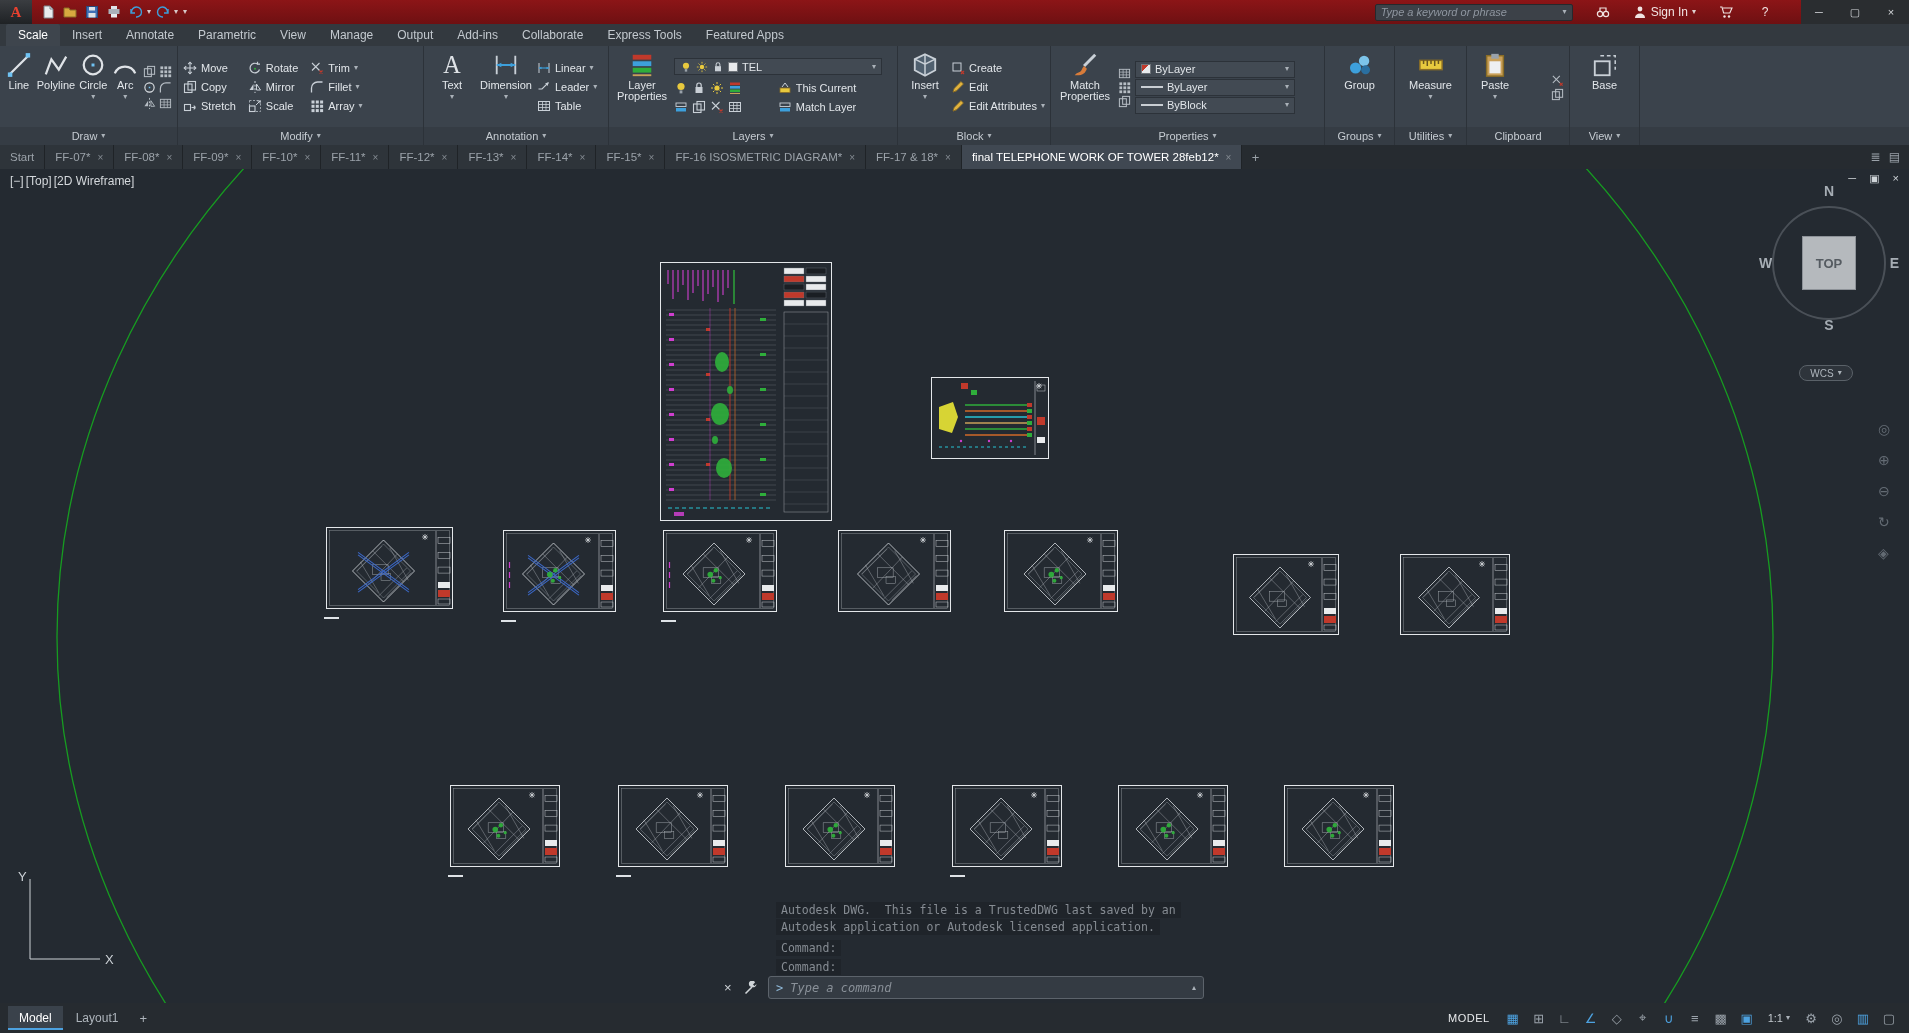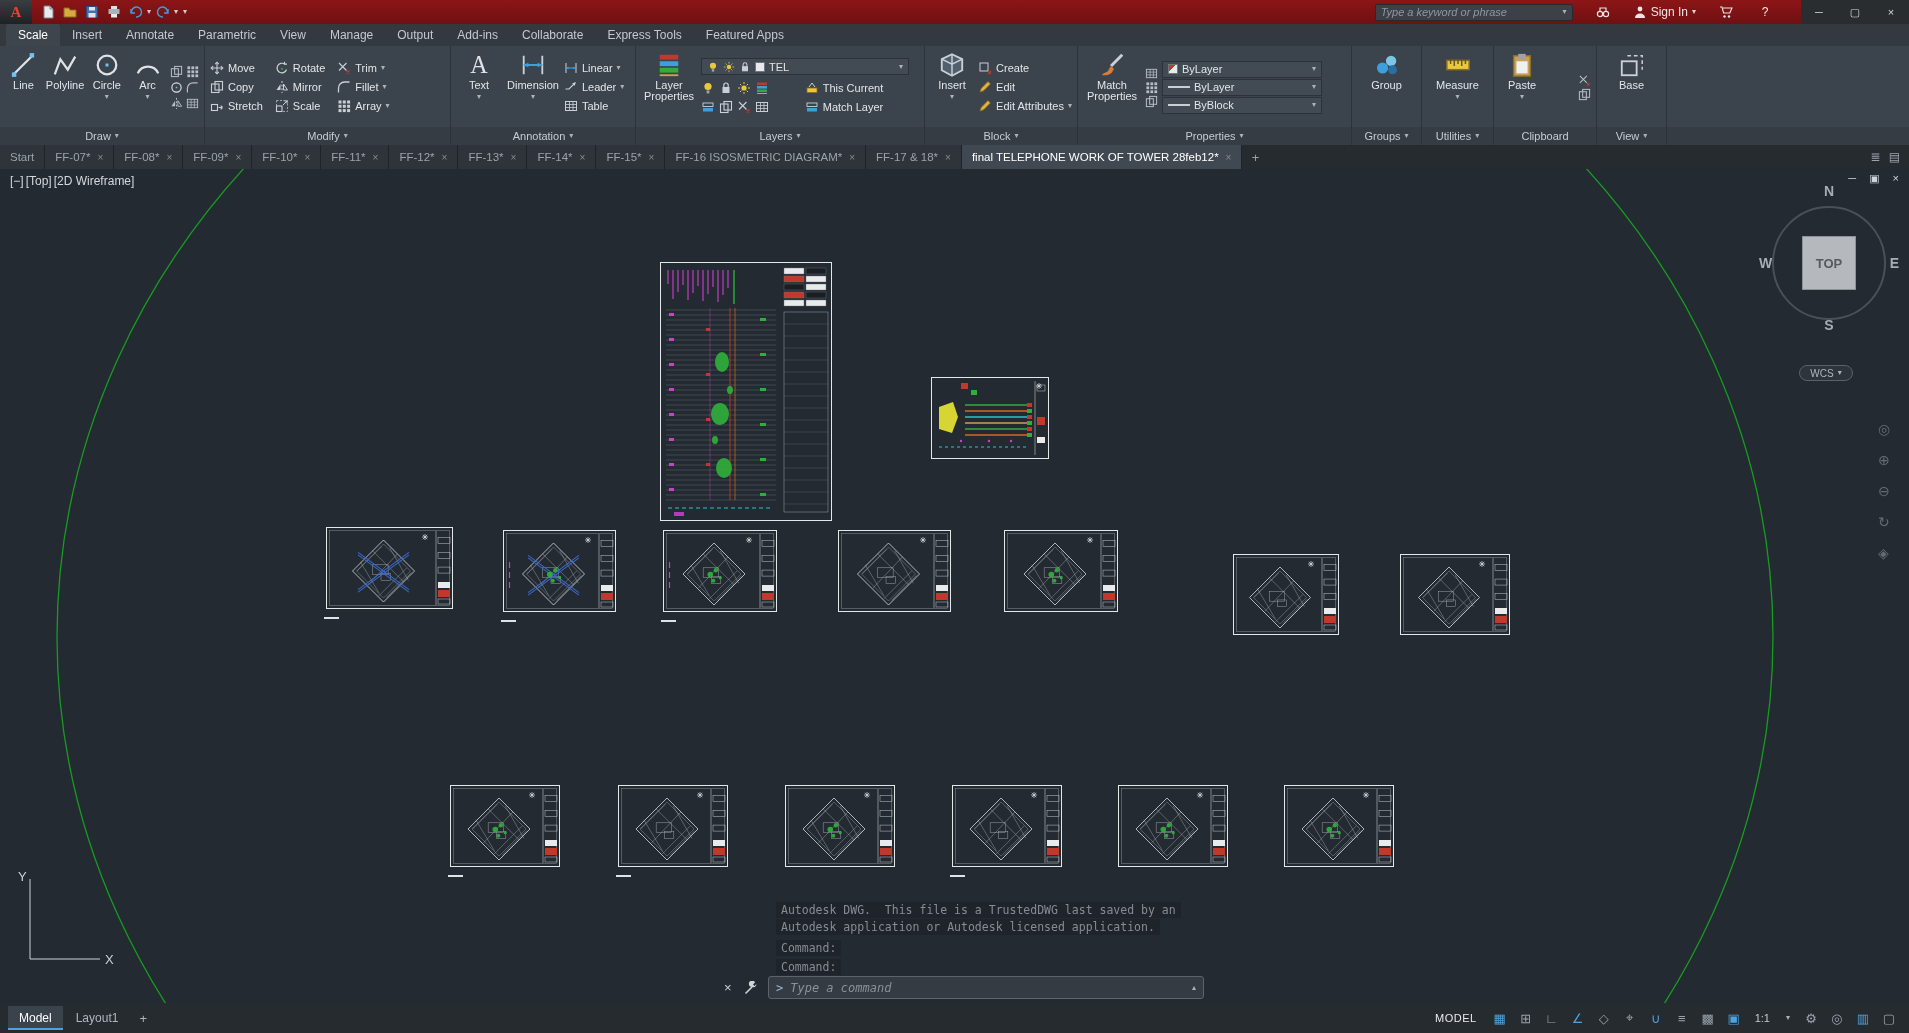--- a/index.html
+++ b/index.html
@@ -93,21 +93,21 @@
   .activate .l2{font-size:13px;color:#9aa0a6;margin-top:7px;opacity:.9}
 
   
   .statusbar{height:30px;background:#262b30;display:flex;align-items:center;padding:0 8px;gap:2px;flex:none}
   .sb-tab{padding:5px 11px;font-size:12px;color:#aeb5bc;cursor:pointer}
   .sb-tab.active{background:#3a424b;color:#fff;box-shadow:inset 0 -2px 0 #4da2e0}
   .sb-plus{color:#aeb5bc;padding:0 8px;font-size:13px;cursor:pointer}
   .sb-right{margin-left:auto;display:flex;align-items:center;gap:2px}
   .sb-model{color:#e8eaec;font-size:11px;letter-spacing:.5px;padding:0 9px;cursor:pointer}
   .sb-ic{width:24px;height:22px;display:flex;align-items:center;justify-content:center;font-size:13px;cursor:pointer;border-radius:2px}
-  .sb-scale{color:#c3c9cf;font-size:11px;display:flex;align-items:center;gap:16px;padding:0 7px;cursor:pointer}
+  .sb-scale{color:#c3c9cf;font-size:11px;display:flex;align-items:center;gap:3px;padding:0 7px;cursor:pointer}
 </style>
 </head>
 <body>
 
 <svg style="position:absolute;width:0;height:0" aria-hidden="true">
   <symbol id="s-sheet" viewBox="0 0 14 14">
       <path d="M3 1h6l3 3v9H3z" fill="#e8ebee" stroke="#7d848b" stroke-width="1"></path>
       <path d="M9 1v3h3" fill="none" stroke="#7d848b"></path>
     </symbol>
   <symbol id="s-folder" viewBox="0 0 14 14">
@@ -368,21 +368,21 @@
       <div class="rtab">Manage</div>
       <div class="rtab">Output</div>
       <div class="rtab">Add-ins</div>
       <div class="rtab">Collaborate</div>
       <div class="rtab">Express Tools</div>
       <div class="rtab">Featured Apps</div>
     </nav>
 
   <section class="ribbon">
 
-    <div class="panel" style="width:205px">
+    <div class="panel" style="width:178px">
       <div class="pbody">
         <div class="bigbtn">
             <svg class="bic">
               <use href="#s-line"></use>
             </svg>
             <span>Line</span>
           </div>
         <div class="bigbtn">
             <svg class="bic">
               <use href="#s-pline"></use>

